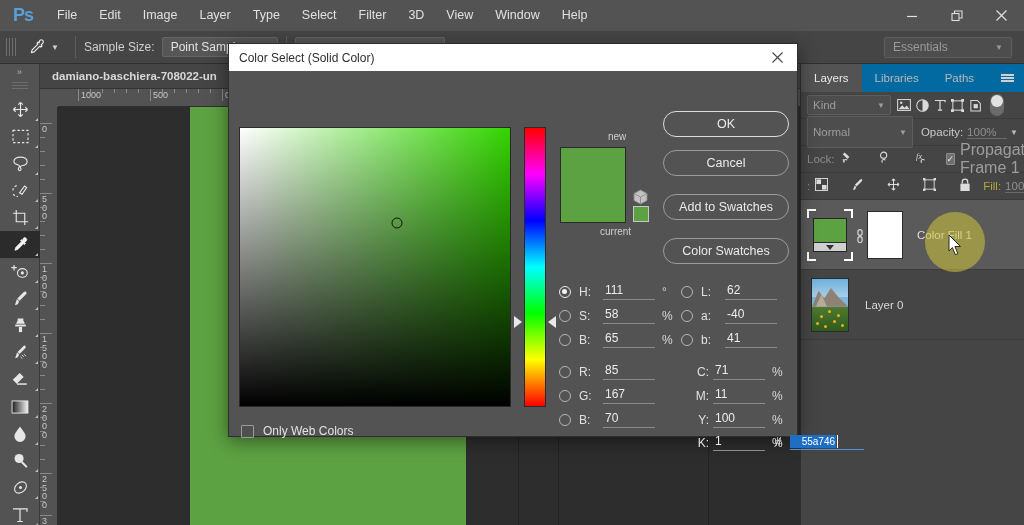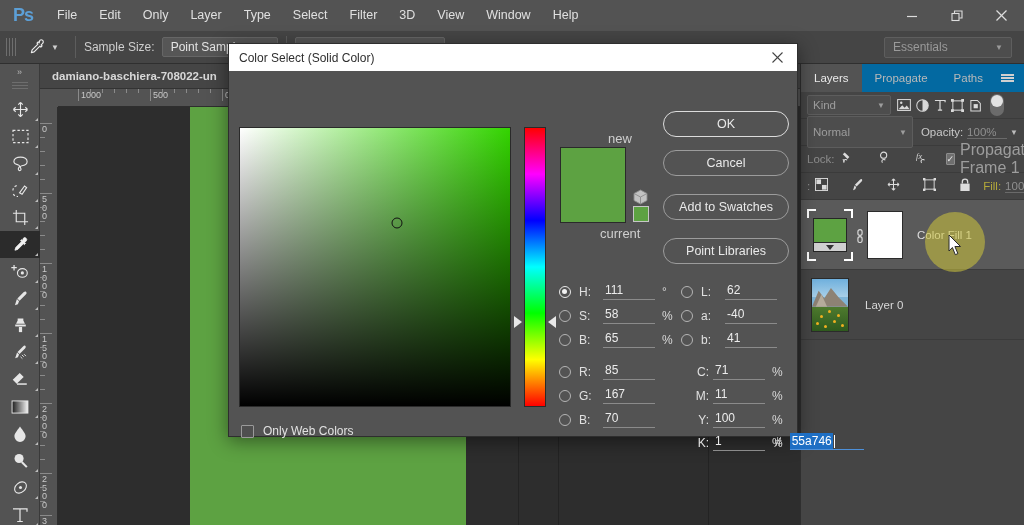--- a/index.html
+++ b/index.html
@@ -269,21 +269,21 @@
       #ff0000 0%, #ff00ff 16.6%, #0000ff 33.3%, #00ffff 50%,
       #00ff00 66.6%, #ffff00 83.3%, #ff0000 100%);
     border: 1px solid #2a2a2a;
   }
   .hue-arrow { position: absolute; width: 0; height: 0; top: 245px; }
   .hue-arrow.left { left: 285px; border-top: 6px solid transparent;
     border-bottom: 6px solid transparent; border-left: 8px solid #e8e8e8; }
   .hue-arrow.right { left: 319px; border-top: 6px solid transparent;
     border-bottom: 6px solid transparent; border-right: 8px solid #e8e8e8; }
 
-  .nc-label { position: absolute; font-size: 13px; color: #cfcfcf; padding-left: 48px; }
+  .nc-label { position: absolute; font-size: 10px; color: #cfcfcf; padding-left: 48px; }
   .nc-new { left: 331px; top: 60px; }
   .nc-cur { left: 323px; top: 155px; }
   .nc-swatch {
     position: absolute; left: 331px; top: 76px; width: 66px; height: 76px;
     background: #5da242; border: 1px solid #2a2a2a;
   }
   .cube-icon { position: absolute; left: 404px; top: 118px; color: #c9c9c9; }
   .out-gamut-sw {
     position: absolute; left: 404px; top: 135px; width: 16px; height: 16px;
     background: #5da242; border: 1px solid #c6c6c6;
@@ -320,42 +320,42 @@
   }
   .unit { font-size: 12px; color: #d8d8d8; margin-left: 7px; }
 
   .hexrow { position: absolute; left: 546px; top: 362px; display: flex; align-items: center; }
   .hash { font-size: 12px; color: #e0e0e0; margin-right: 8px; }
   .hexbox {
     width: 74px; height: 17px; border-bottom: 1px solid #4d90d9;
     display: flex; align-items: center;
   }
   .hexsel {
-    background: #1e6fc4; color: #fff; font-size: 12px; padding: 1px 1px 1px 2px;
+    background: #1e6fc4; color: #fff; font-size: 10px; padding: 1px 1px 1px 12px;
   }
   .caretbar { width: 1px; height: 13px; background: #fff; margin-left: 1px; }
 
   .webcolors { position: absolute; left: 12px; top: 353px;
     display: flex; align-items: center; }
   .wc-box {
     width: 13px; height: 13px; border: 1px solid #9a9a9a; background: #4f4f4f;
     border-radius: 1px;
   }
   .wc-text { font-size: 12px; color: #e2e2e2; margin-left: 9px; }
 </style>
 </head>
 <body>
 
 <div class="app">
 
   <div class="menubar">
     <div class="ps-logo">Ps</div>
     <div class="menu-item">File</div>
     <div class="menu-item">Edit</div>
-    <div class="menu-item">Only</div>
+    <div class="menu-item">Image</div>
     <div class="menu-item">Layer</div>
     <div class="menu-item">Type</div>
     <div class="menu-item">Select</div>
     <div class="menu-item">Filter</div>
     <div class="menu-item">3D</div>
     <div class="menu-item">View</div>
     <div class="menu-item">Window</div>
     <div class="menu-item">Help</div>
 
     <div class="wincontrols">
@@ -589,21 +589,21 @@
   <div class="canvas-area">
     <div class="green-fill"></div>
     <div class="canvas-pane-div" style="left:460px;"></div>
     <div class="canvas-pane-div" style="left:500px;"></div>
     <div class="canvas-pane-div" style="left:650px;"></div>
   </div>
 
   <div class="rightpanel">
     <div class="panel-tabs">
       <div class="ptab active">Layers</div>
-      <div class="ptab">Propagate</div>
+      <div class="ptab">Libraries</div>
       <div class="ptab">Paths</div>
       <div class="panel-menu">
           <i></i>
         </div>
     </div>
 
     <div class="lp-row">
       <div class="kind-select">
         <span>Kind</span>
         <span style="font-size:8px;">▼</span>
@@ -805,21 +805,21 @@
           <polygon points="7.5,1 14,4.5 14,11.5 7.5,15 1,11.5 1,4.5" fill="#c2c2c2" stroke="#8a8a8a" stroke-width="0.9"></polygon>
           <polyline points="1,4.5 7.5,8 14,4.5" fill="none" stroke="#8a8a8a" stroke-width="0.9"></polyline>
           <line x1="7.5" y1="8" x2="7.5" y2="15" stroke="#8a8a8a" stroke-width="0.9"></line>
         </svg>
       </div>
       <div class="out-gamut-sw"></div>
 
       <div class="dlg-btn btn-ok">OK</div>
       <div class="dlg-btn btn-swatch">Add to Swatches</div>
       <div class="dlg-btn btn-cancel">Cancel</div>
-      <div class="dlg-btn btn-lib">Point Libraries</div>
+      <div class="dlg-btn btn-lib">Color Swatches</div>
 
       <div class="field-row" style="left:330px; top:211px;">
         <div class="radio on"></div>
         <div class="fl">H:</div>
         <div class="finput">111</div>
         <div class="unit">°</div>
       </div>
       <div class="field-row" style="left:330px; top:235px;">
         <div class="radio"></div>
         <div class="fl">S:</div>

